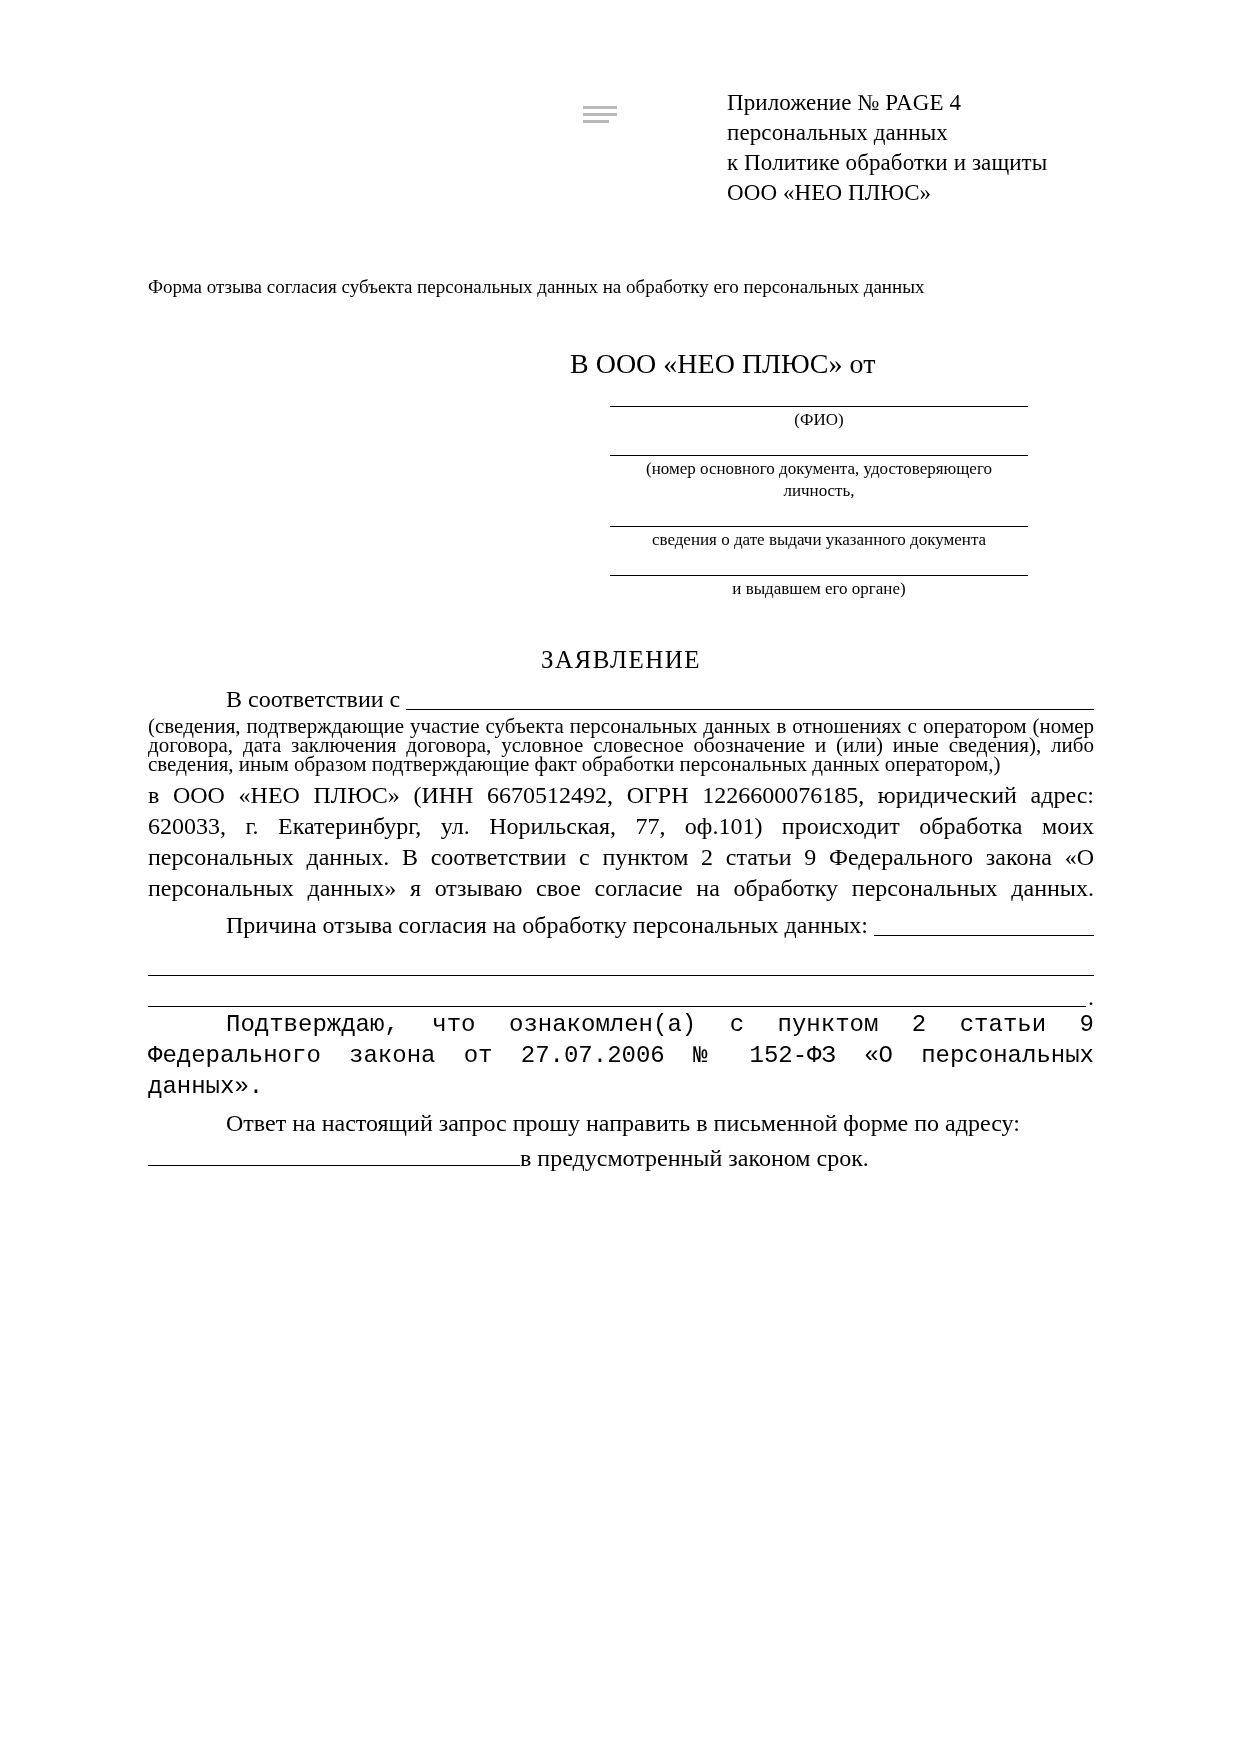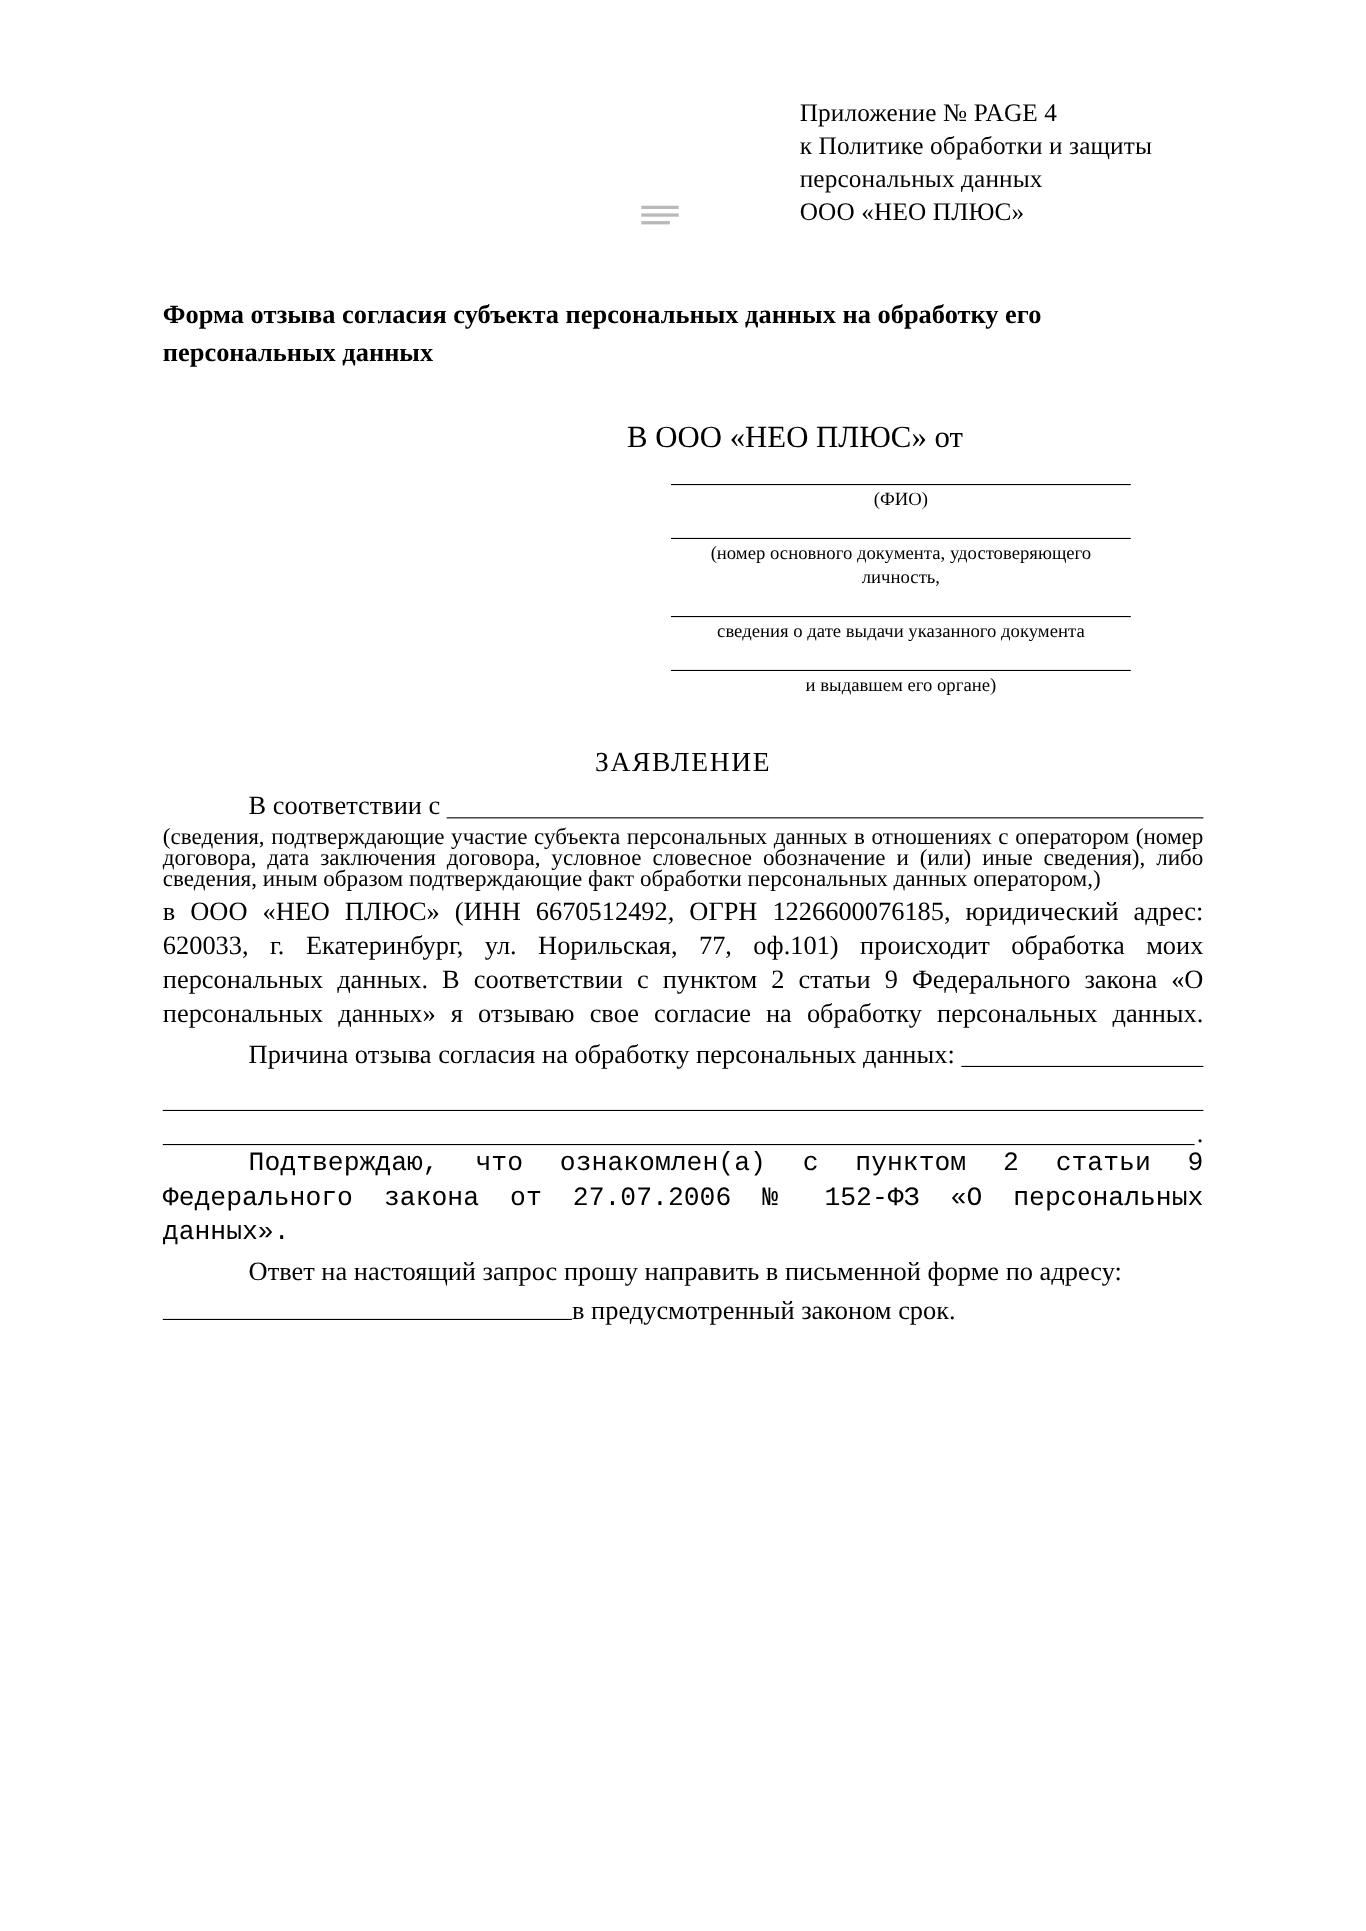--- a/index.html
+++ b/index.html
@@ -18,21 +18,21 @@
     position: relative;
     width: 1242px;
     min-height: 1755px;
     padding: 0;
     box-sizing: border-box;
   }
 
   
   .header-row {
     display: flex;
-    align-items: flex-end;
+    align-items: flex-start;
     padding-top: 88px;
   }
   .header-mark {
     width: 48px;
     margin-left: 583px;
     padding-top: 18px;
     flex: none;
   }
   .header-mark .bar {
     height: 3px;
@@ -46,22 +46,22 @@
     margin-left: 96px;
     font-size: 23px;
     line-height: 30px;
     white-space: nowrap;
   }
   .header-text div { letter-spacing: 0.1px; }
 
   
   .doc-title {
     margin: 62px 228px 0 148px;
-    font-size: 24px;
-    font-weight: bold;
+    font-size: 19px;
+    font-weight: normal;
     line-height: 34px;
     text-align: left;
   }
 
   
   .addressee {
     margin-top: 44px;
     padding-left: 610px;
   }
   .addressee-line1 {
@@ -198,22 +198,22 @@
 <div class="page">
 
   <div class="header-row">
     <div class="header-mark">
       <div class="bar b1"></div>
       <div class="bar b2"></div>
       <div class="bar b3"></div>
     </div>
     <div class="header-text">
       <div>Приложение №  PAGE 4</div>
+      <div>персональных данных</div>
       <div>к Политике обработки и защиты</div>
-      <div>персональных данных</div>
       <div>ООО «НЕО ПЛЮС»</div>
     </div>
   </div>
 
   <div class="doc-title">Форма отзыва согласия субъекта персональных данных на обработку его персональных данных</div>
 
   <div class="addressee">
     <div class="addressee-line1">В ООО «НЕО ПЛЮС» от</div>
 
     <div class="rule-field"></div>

